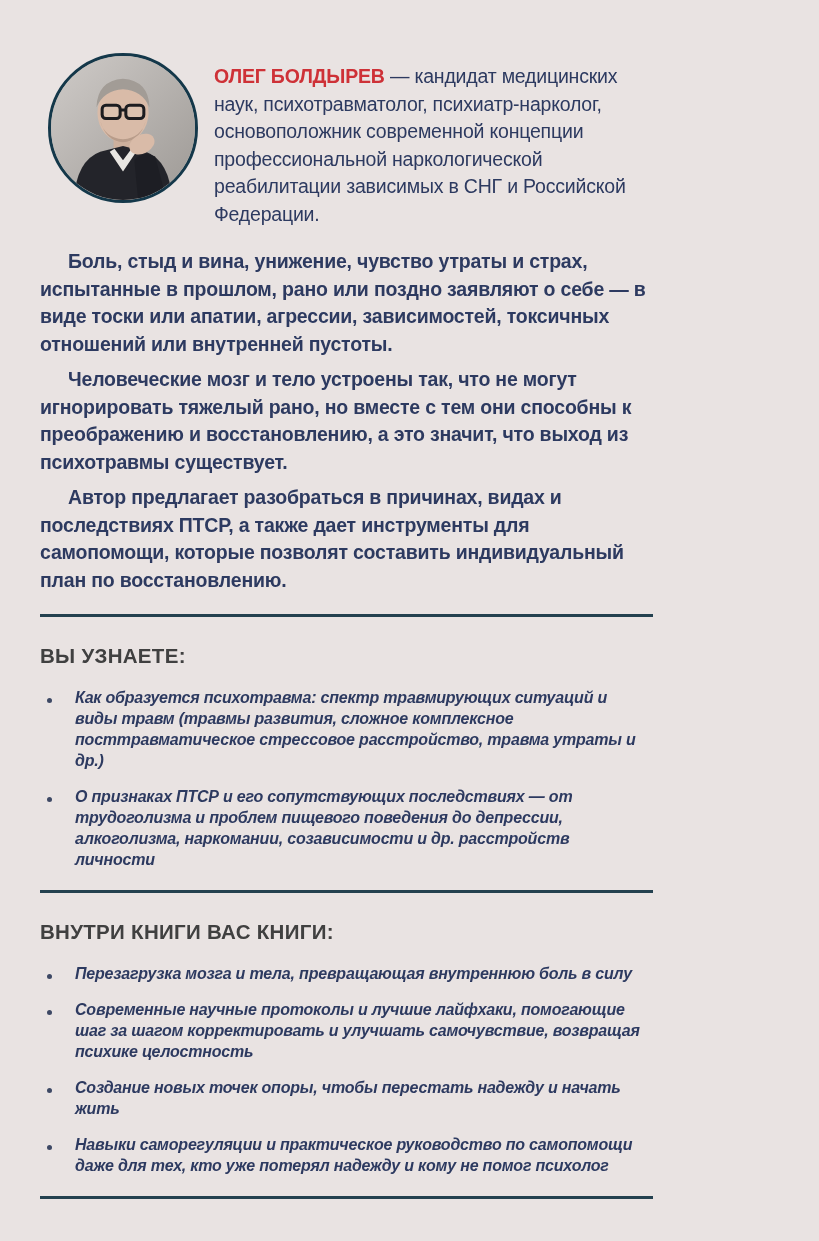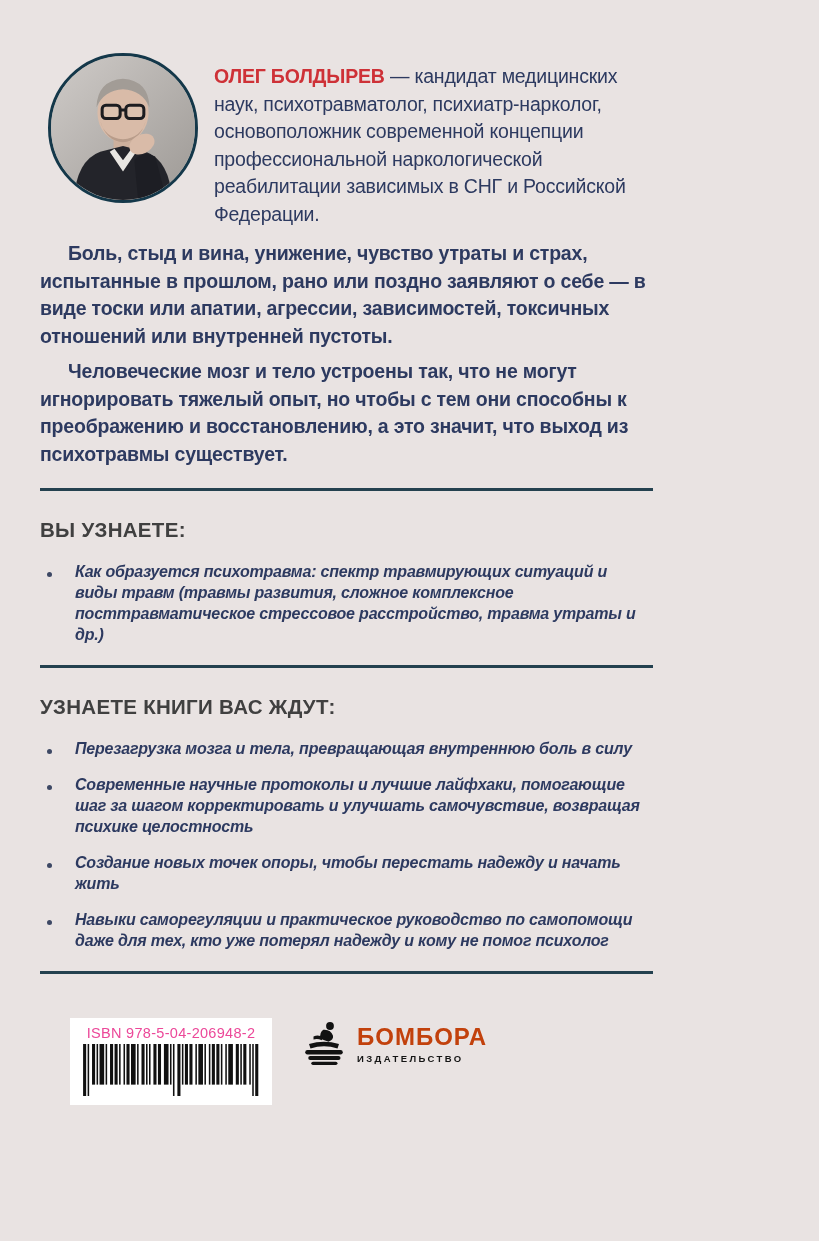--- a/index.html
+++ b/index.html
@@ -23,21 +23,21 @@
     border:3px solid #14384a;border-radius:50%;
     overflow:hidden;background:#b9b5b2;
   }
   .avatar-wrap svg{display:block;width:100%;height:100%;}
   .bio{
     margin:10px 0 0 16px;width:562px;
     font-size:19.5px;line-height:27.5px;letter-spacing:-0.2px;
   }
   .author-name{color:#ce3137;font-weight:bold;}
   
-  .intro{margin-top:12px;}
+  .intro{margin-top:20px;}
   .intro p{
     margin:0 0 8px 0;
     font-weight:bold;font-size:19.5px;line-height:27.5px;
     letter-spacing:-0.2px;text-indent:28px;
   }
   
   hr.divider{
     border:none;border-top:3px solid #24414f;
     margin:20px 0 0 0;height:0;
   }
@@ -109,36 +109,38 @@
 
         <path d="M92,152 L88,110 Q97,100 110,106 L122,152 Z" fill="#1d1e24"></path>
         <ellipse cx="96" cy="93" rx="14" ry="10" fill="#d9bba8" transform="rotate(-28 96 93)"></ellipse>
       </svg>
     </div>
     <p class="bio"><span class="author-name">ОЛЕГ БОЛДЫРЕВ</span> <span>— кандидат медицинских наук, психотравматолог, психиатр-нарколог, основоположник современной концепции профессиональной наркологической реабилитации зависимых в СНГ и Российской Федерации.</span></p>
   </header>
 
   <section class="intro">
     <p>Боль, стыд и вина, унижение, чувство утраты и страх, испытанные в прошлом, рано или поздно заявляют о себе — в виде тоски или апатии, агрессии, зависимостей, токсичных отношений или внутренней пустоты.</p>
-    <p>Человеческие мозг и тело устроены так, что не могут игнорировать тяжелый опыт, но чтобы с тем они способны к преображению и восстановлению, а это значит, что выход из психотравмы существует.</p>
+    <p>Человеческие мозг и тело устроены так, что не могут игнорировать тяжелый рано, но вместе с тем они способны к преображению и восстановлению, а это значит, что выход из психотравмы существует.</p>
+    <p>Автор предлагает разобраться в причинах, видах и последствиях ПТСР, а также дает инструменты для самопомощи, которые позволят составить индивидуальный план по восстановлению.</p>
   </section>
 
   <hr class="divider">
 
   <section>
     <h2 class="sec-heading">ВЫ УЗНАЕТЕ:</h2>
     <ul class="bullets">
       <li><span class="bullet-dot"></span><span>Как образуется психотравма: спектр травмирующих ситуаций и виды травм (травмы развития, сложное комплексное посттравматическое стрессовое расстройство, травма утраты и др.)</span></li>
+      <li><span class="bullet-dot"></span><span>О признаках ПТСР и его сопутствующих последствиях — от трудоголизма и проблем пищевого поведения до депрессии, алкоголизма, наркомании, созависимости и др. расстройств личности</span></li>
     </ul>
   </section>
 
   <hr class="divider">
 
   <section>
-    <h2 class="sec-heading">УЗНАЕТЕ КНИГИ ВАС ЖДУТ:</h2>
+    <h2 class="sec-heading">ВНУТРИ КНИГИ ВАС КНИГИ:</h2>
     <ul class="bullets">
       <li><span class="bullet-dot"></span><span>Перезагрузка мозга и тела, превращающая внутреннюю боль в силу</span></li>
       <li><span class="bullet-dot"></span><span>Современные научные протоколы и лучшие лайфхаки, помогающие шаг за шагом корректировать и улучшать самочувствие, возвращая психике целостность</span></li>
       <li><span class="bullet-dot"></span><span>Создание новых точек опоры, чтобы перестать надежду и начать жить</span></li>
       <li><span class="bullet-dot"></span><span>Навыки саморегуляции и практическое руководство по самопомощи даже для тех, кто уже потерял надежду и кому не помог психолог</span></li>
     </ul>
   </section>
 
   <hr class="divider">
 

